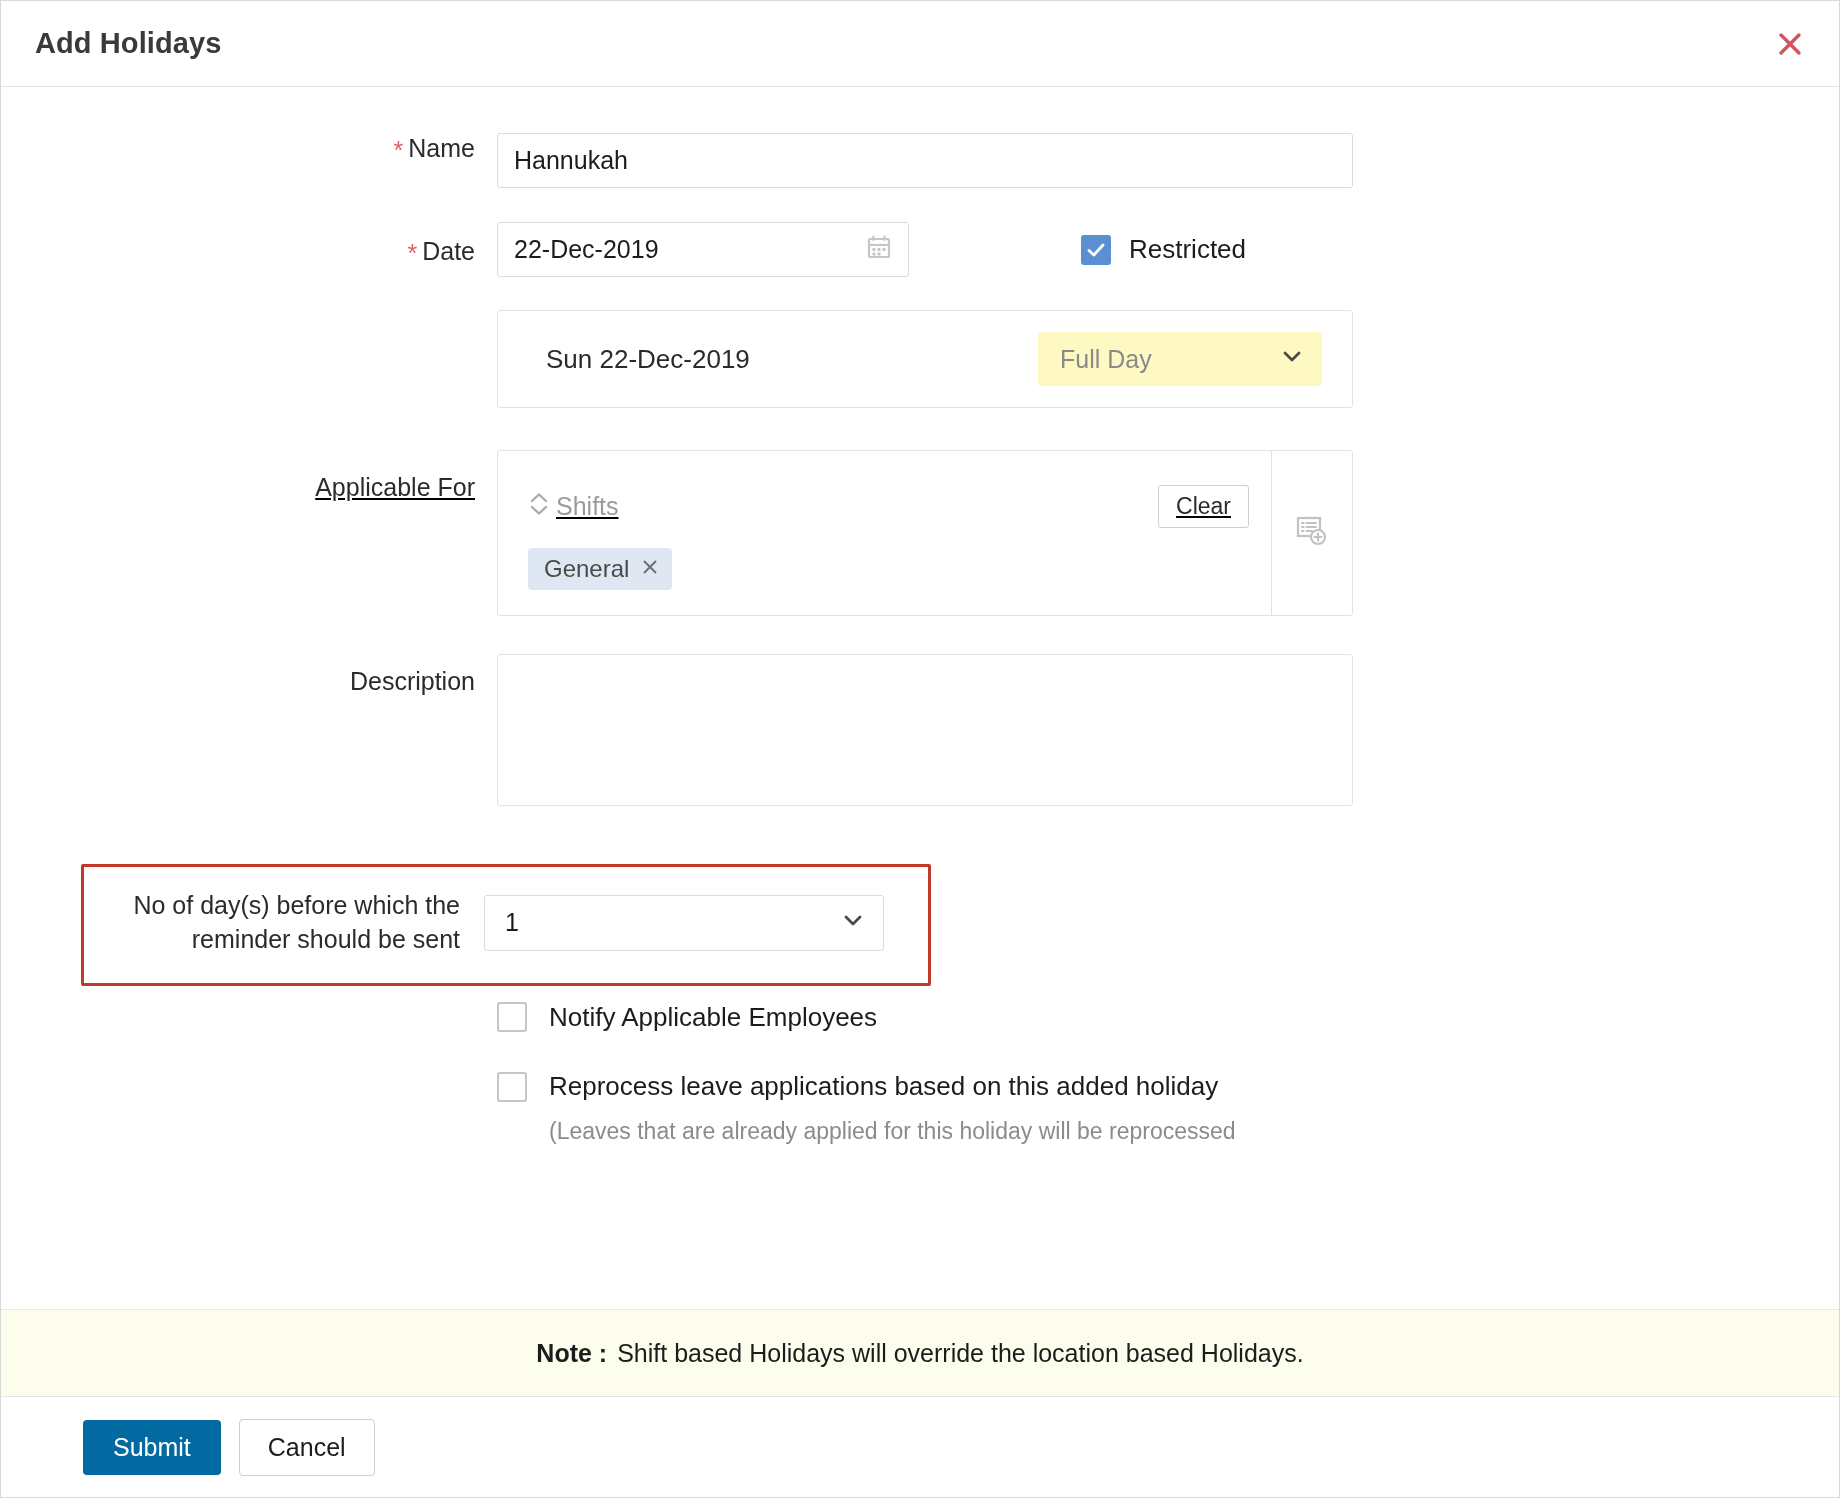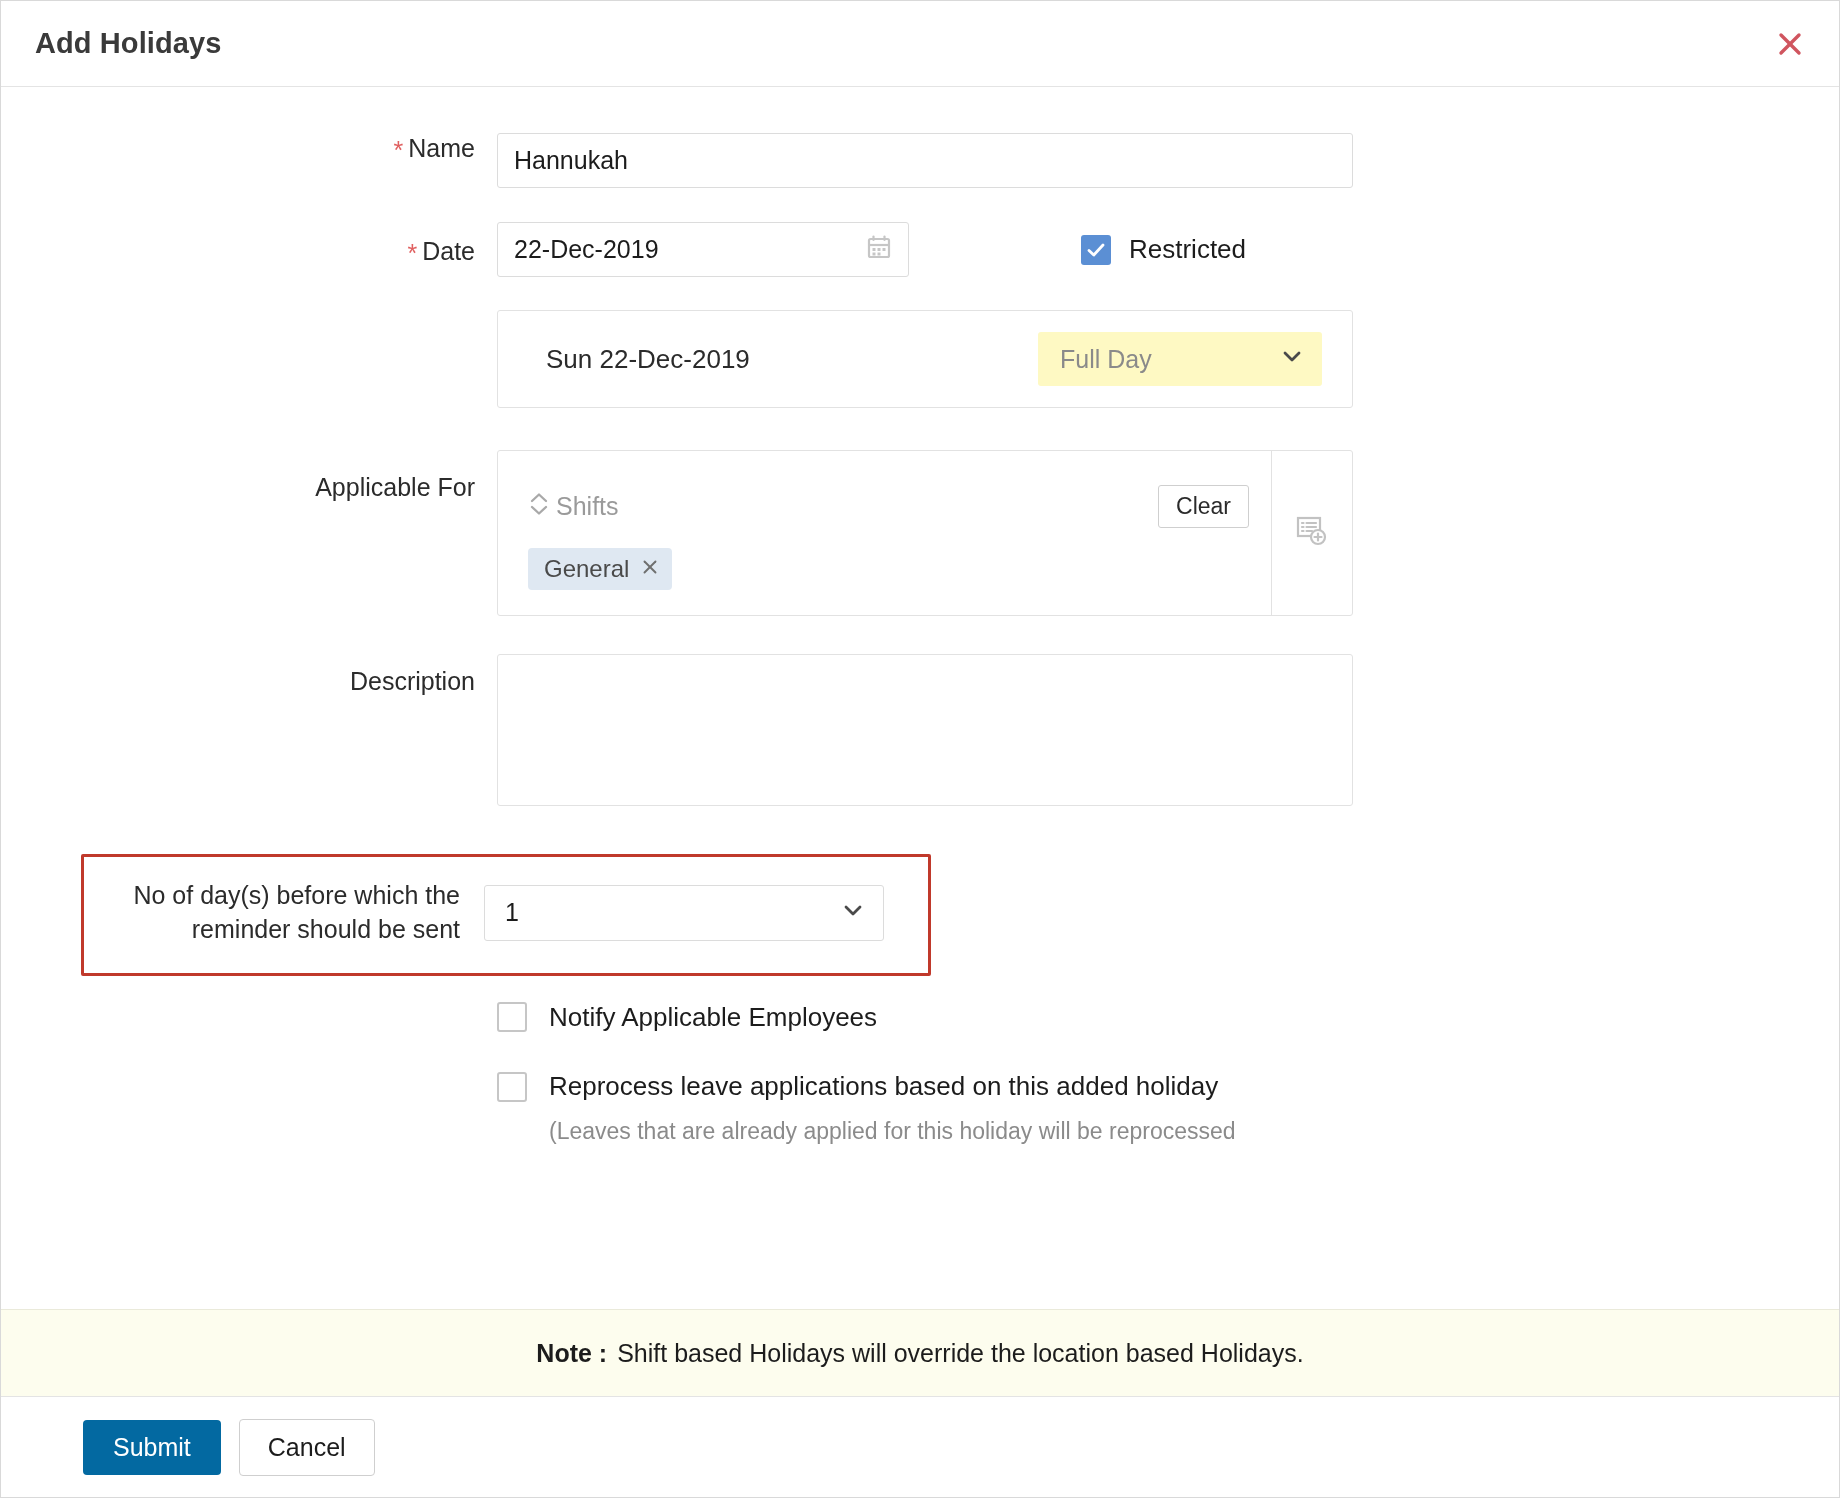--- a/index.html
+++ b/index.html
@@ -199,21 +199,21 @@
     height: 152px;
     border: 1px solid #e2e2e2;
     border-radius: 3px;
     background: #fff;
   }
 
   
   .reminder-highlight {
     position: absolute;
     left: 80px;
-    top: 8px;
+    top: 18px;
     width: 850px;
     border: 3px solid #c0392b;
     border-radius: 2px;
     padding: 22px 0 26px 0;
     display: flex;
     align-items: center;
   }
   .reminder-lbl {
     width: 400px;
     min-width: 400px;
@@ -363,21 +363,21 @@
             <span>
               <svg width="24" height="24" viewBox="0 0 24 24" aria-hidden="true">
                 <polyline points="5,9 12,16 19,9" fill="none" stroke="#4a4a4a" stroke-width="2.8" stroke-linecap="round" stroke-linejoin="round"></polyline>
               </svg>
             </span>
           </span>
         </div>
       </div>
     </div>
 
-    <div class="form-row" style="margin-bottom:38px;">
+    <div class="form-row" style="margin-bottom:38px;text-decoration:underline;">
       <div class="lbl-col" style="padding-top:22px;">
         <span>Applicable For</span>
       </div>
       <div class="fld-col">
         <div class="applicable-box">
           <div class="applicable-main">
             <div class="shifts-line">
               <span class="shifts-lbl">
                 <span>
                   <svg width="22" height="26" viewBox="0 0 22 26" aria-hidden="true">

